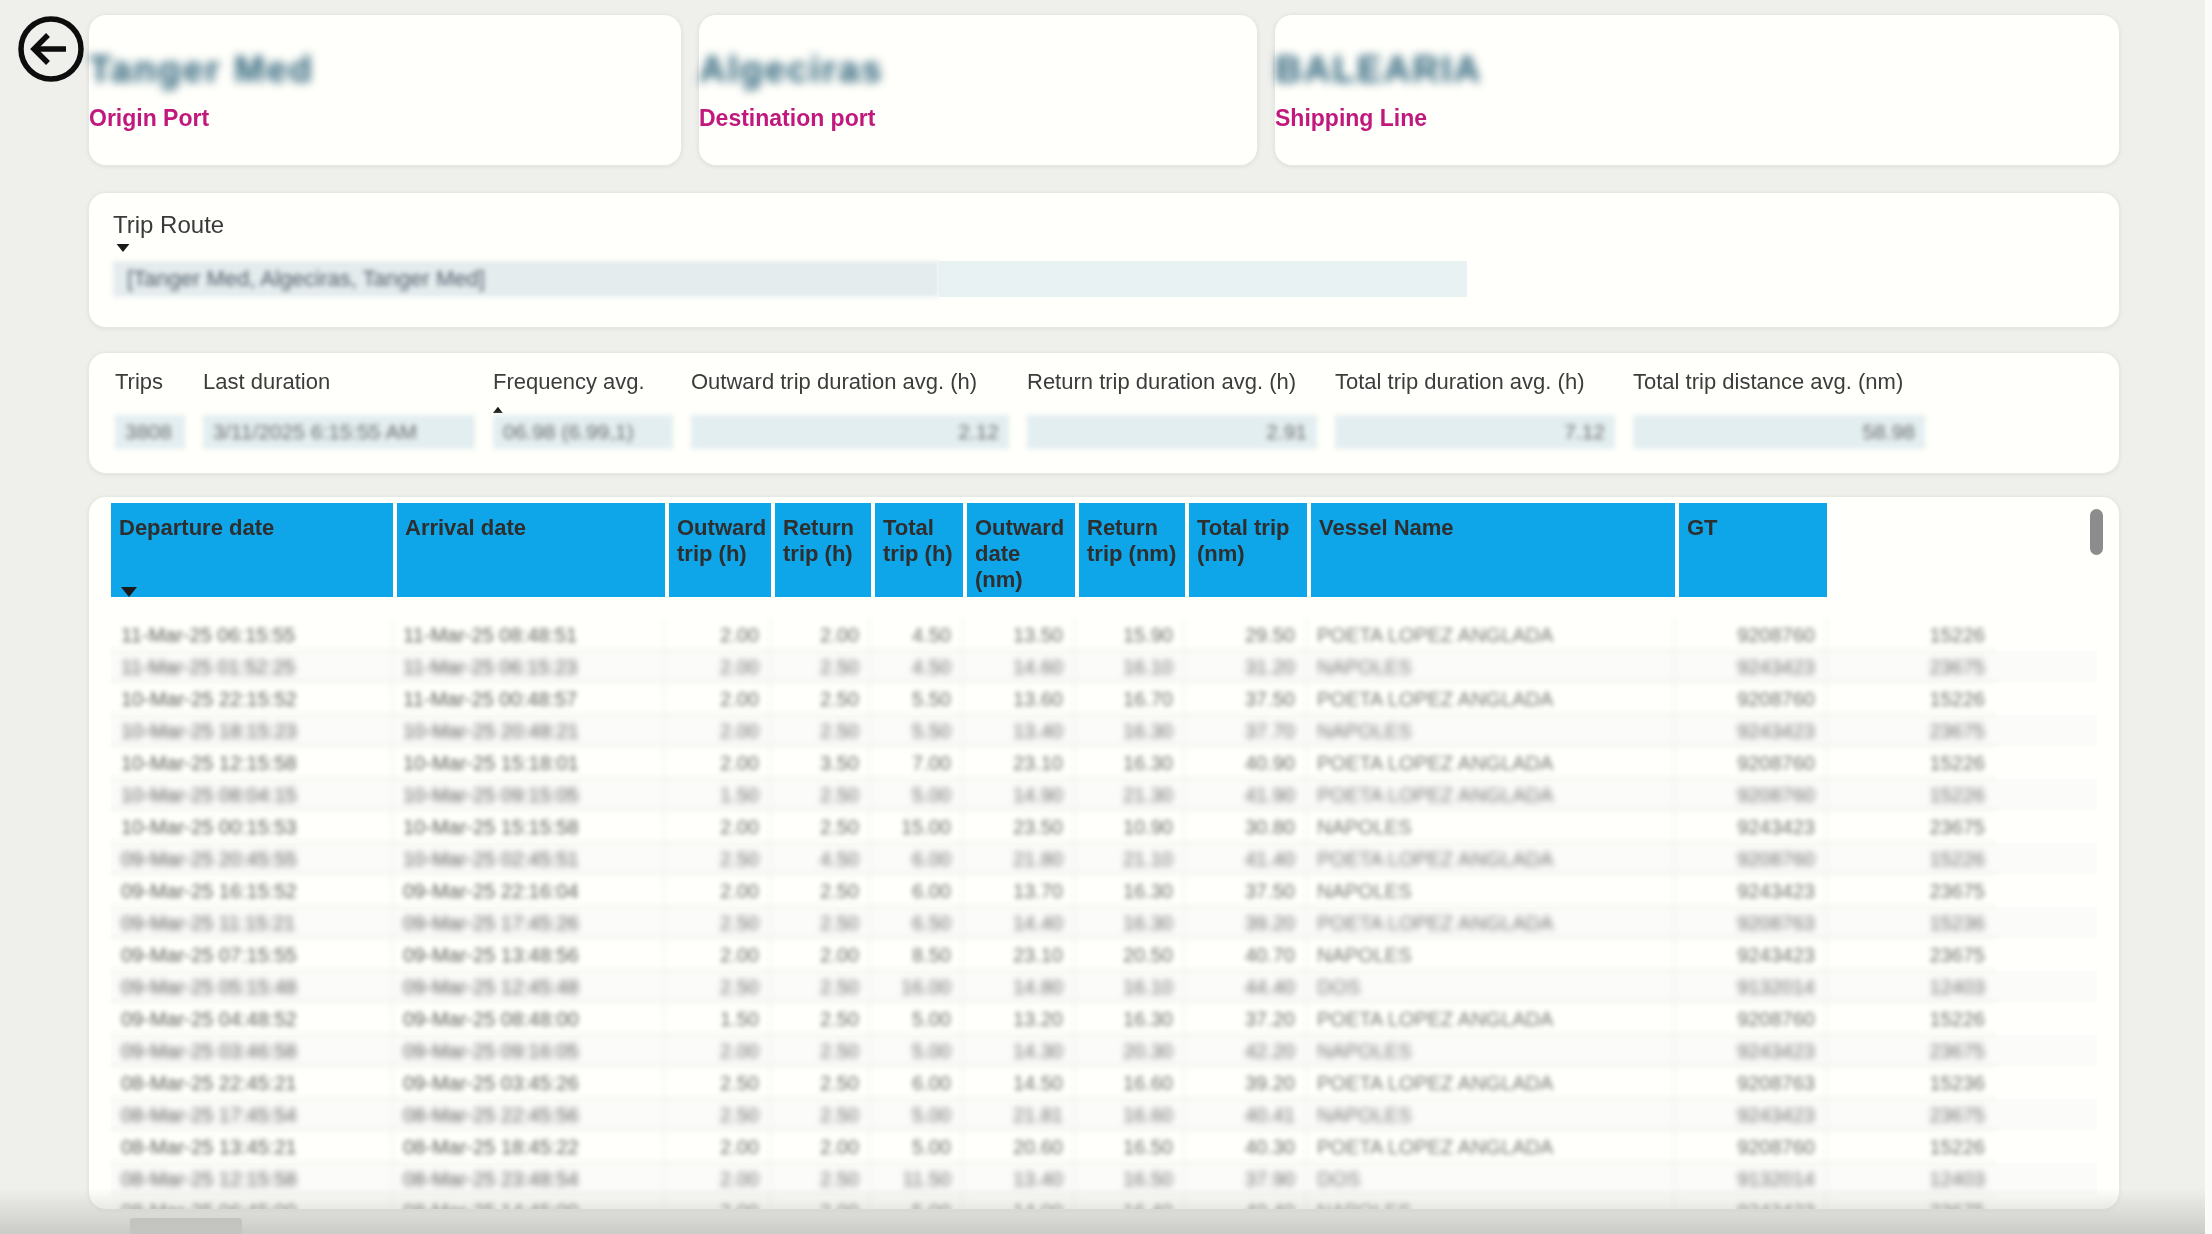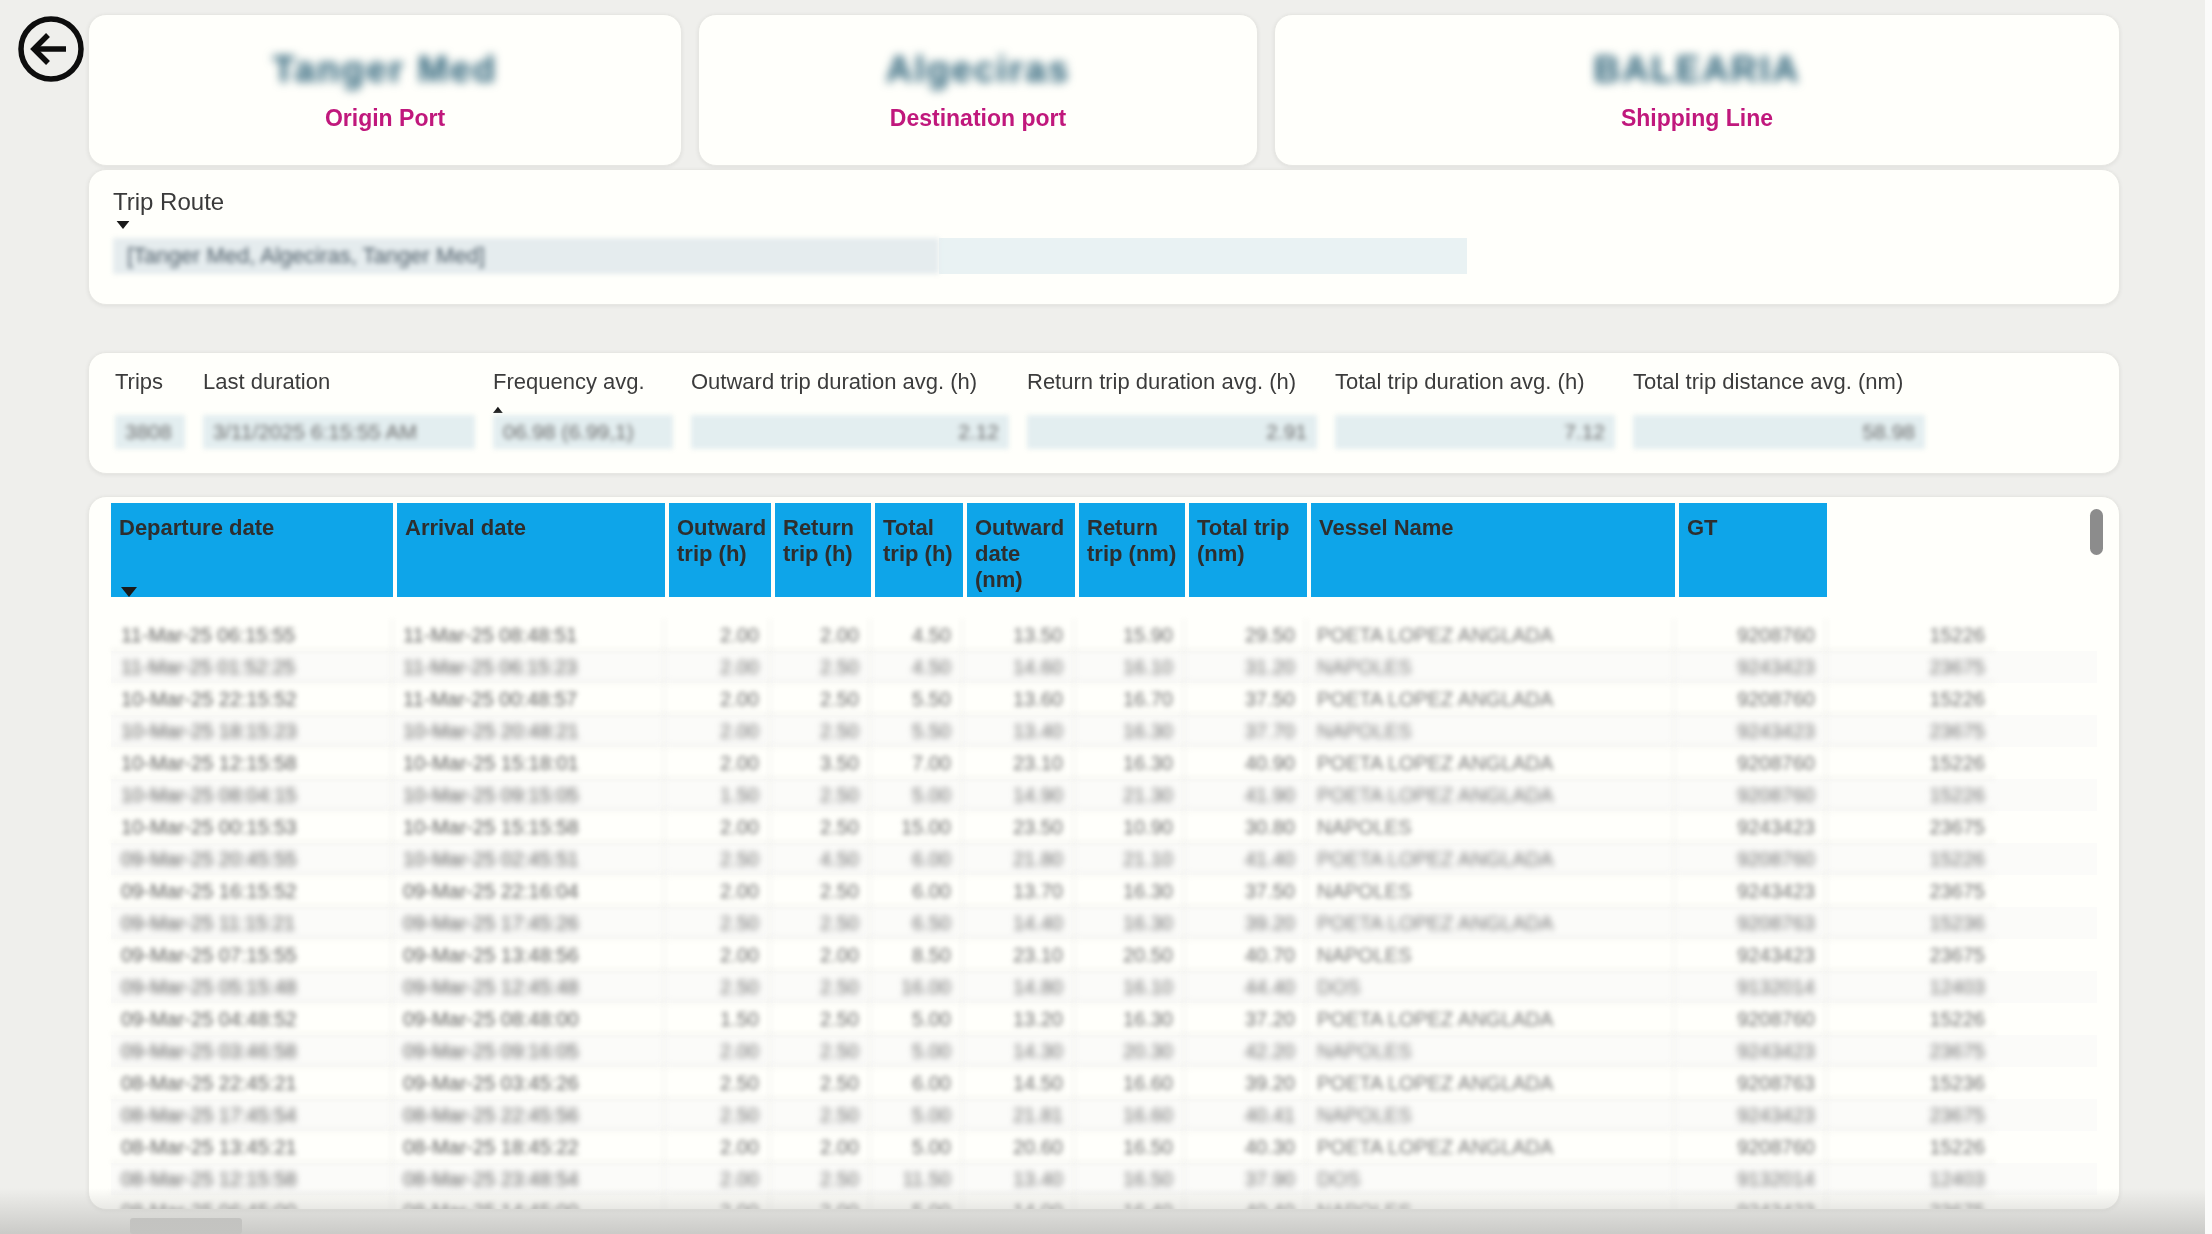--- a/index.html
+++ b/index.html
@@ -16,21 +16,21 @@
   
   .back-btn {
     position:absolute; left:16px; top:14px; width:70px; height:70px;
     background:transparent; border:none; cursor:pointer;
   }
   
   .cards-row { position:absolute; left:88px; top:14px; width:2032px; display:flex; gap:16px; }
   .port-card {
     background:#fffffb; border:1px solid #e7e7e3; border-radius:18px;
     box-shadow:0 1px 4px rgba(0,0,0,.07);
-    height:152px; display:flex; flex-direction:column; align-items:center; justify-content:center;
+    height:152px; display:flex; flex-direction:column; justify-content:center;
     gap:14px;
   }
   .port-card.c0 { width:594px; }
   .port-card.c1 { width:560px; }
   .port-card.c2 { flex:1; }
   .card-title { font-size:37px; font-weight:bold; color:#245c74; }
   .card-label { font-size:23px; font-weight:bold; color:#c0187c; }
 
   
   .panel {
@@ -38,21 +38,21 @@
     background:#fffffb; border:1px solid #e7e7e3; border-radius:18px;
     box-shadow:0 1px 4px rgba(0,0,0,.07);
   }
   .section-title { font-size:24px; color:#3a3a3a; }
 
   
   .caret-down { width:0; height:0; border-left:8px solid transparent; border-right:8px solid transparent; border-top:10px solid #1a1a1a; }
   .caret-up   { width:0; height:0; border-left:7px solid transparent; border-right:7px solid transparent; border-bottom:9px solid #1a1a1a; }
 
   
-  .route-card { top:169px; height:136px; padding:18px 24px; }
+  .route-card { top:192px; height:136px; padding:18px 24px; }
   .route-card .caret-down { margin:4px 0 8px 2px; transform:scale(.8); }
   .route-band { display:flex; height:36px; }
   .route-chip {
     background:#e5ecee; color:#4a5a66; font-size:22px; line-height:36px;
     padding:0 14px; width:826px; white-space:nowrap; overflow:hidden;
   }
   .route-ext { background:#e9f2f3; width:528px; }
 
   
   .stats-card { top:352px; height:122px; padding:16px 26px; }

